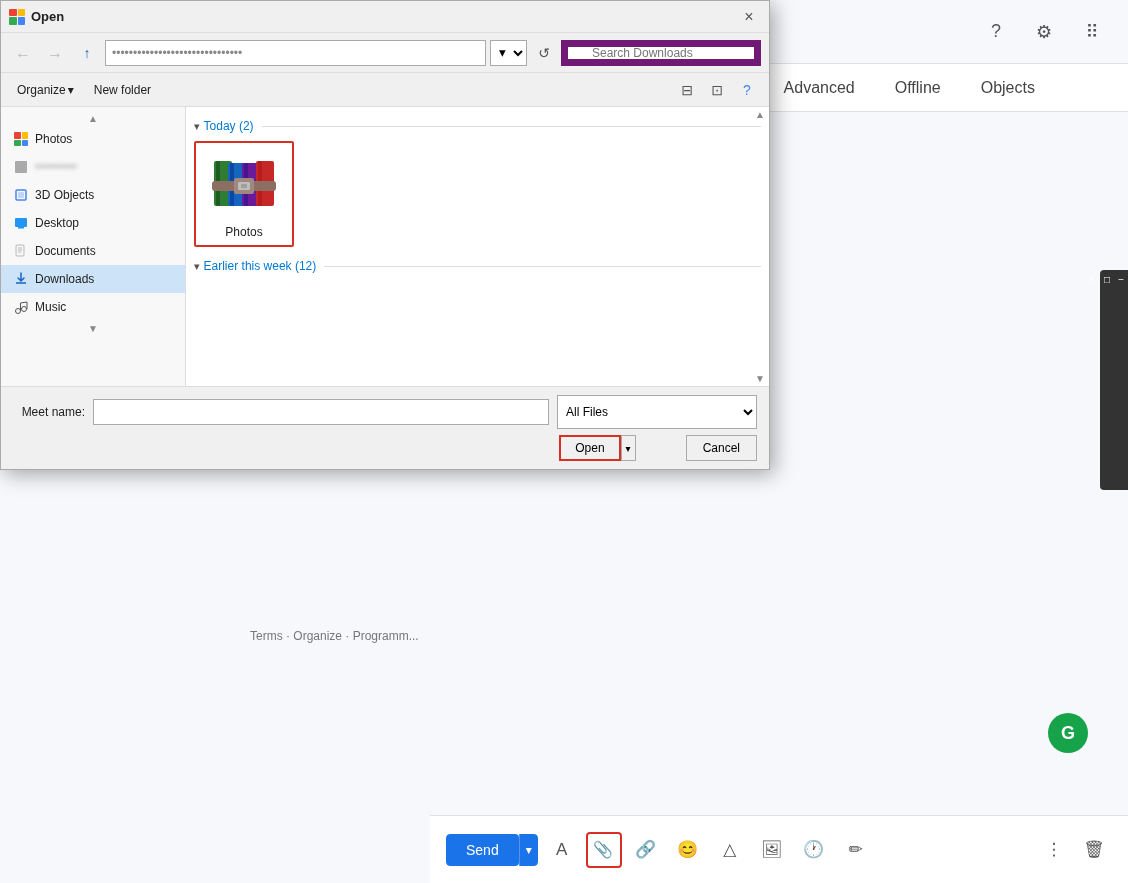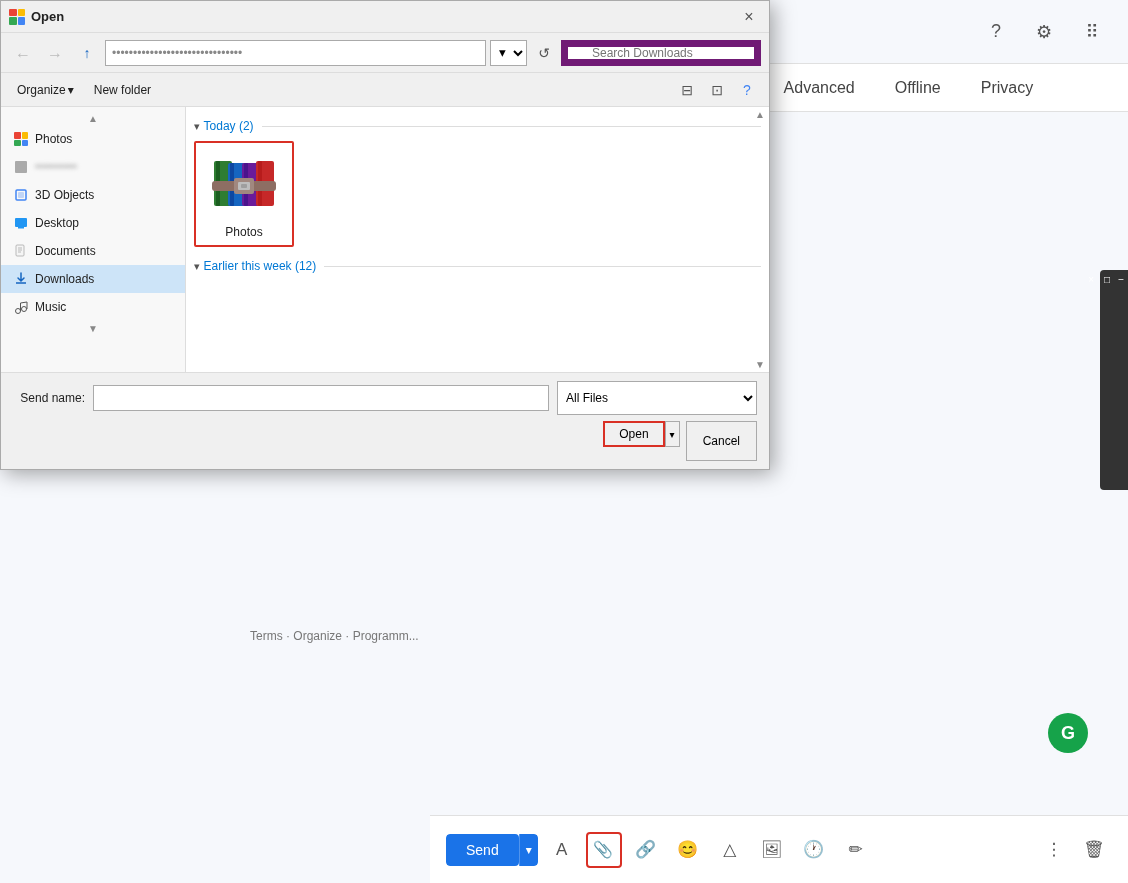--- a/index.html
+++ b/index.html
@@ -526,26 +526,27 @@
     .open-btn-arrow {
       height: 26px;
       background: #f0f0f0;
       border: 1px solid #aaa;
       padding: 0 4px;
       cursor: pointer;
       font-size: 10px;
     }
 
     .cancel-btn {
-      height: 40px;
+      height: 26px;
       background: #f0f0f0;
       border: 1px solid #aaa;
       padding: 0 16px;
       cursor: pointer;
       font-size: 12px;
+      margin-left: 44px;
     }
 
     
     .dialog-sidebar::-webkit-scrollbar { width: 6px; }
     .dialog-sidebar::-webkit-scrollbar-thumb { background: #ccc; }
 
     .sidebar-scroll-up, .sidebar-scroll-down {
       width: 100%;
       height: 14px;
       display: flex;
@@ -574,21 +575,21 @@
       </div>
       <div class="icon-circle">⚙</div>
       <div class="icon-circle">⠿</div>
     </div>
   </div>
 
   <div class="gmail-nav-tabs">
     <span class="gmail-tab" style="margin-left:680px">Meet</span>
     <span class="gmail-tab">Advanced</span>
     <span class="gmail-tab">Offline</span>
-    <span class="gmail-tab">Privacy</span>
+    <span class="gmail-tab">Objects</span>
   </div>
 
   <div class="gmail-content">
 
     <div class="gmail-footer">
       <span>Terms · Organize · Programm...</span>
     </div>
   </div>
 
   <div class="dark-panel" style="position:absolute; right:0; top:270px; width:28px; height:220px; background:#333; border-radius:4px 0 0 4px; z-index:10;">
@@ -794,21 +795,21 @@
           <span class="group-header-text">Earlier this week (12)</span>
           <div class="divider-line"></div>
         </div>
 
         <div style="position:absolute; bottom:2px; right:4px; font-size:10px; color:#888; cursor:pointer;">▼</div>
       </div>
     </div>
 
     <div class="dialog-bottom">
       <div class="filename-row">
-        <label class="filename-label">Send name:</label>
+        <label class="filename-label">Meet name:</label>
         <input class="filename-input" type="text" value="" style="">
         <select class="filetype-select">
           <option>All Files</option>
         </select>
       </div>
       <div class="dialog-buttons">
         <div class="open-btn-group">
           <button class="open-btn highlighted">Open</button>
           <button class="open-btn-arrow">▾</button>
         </div>

